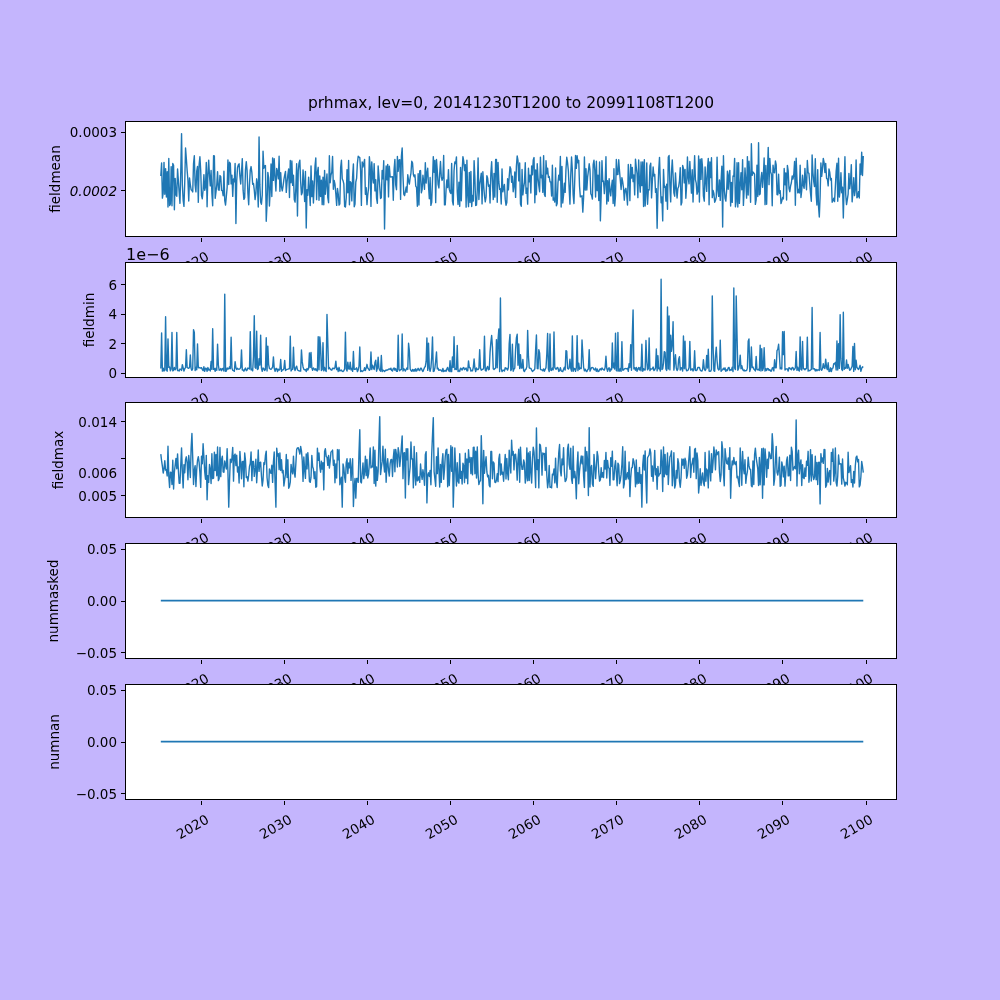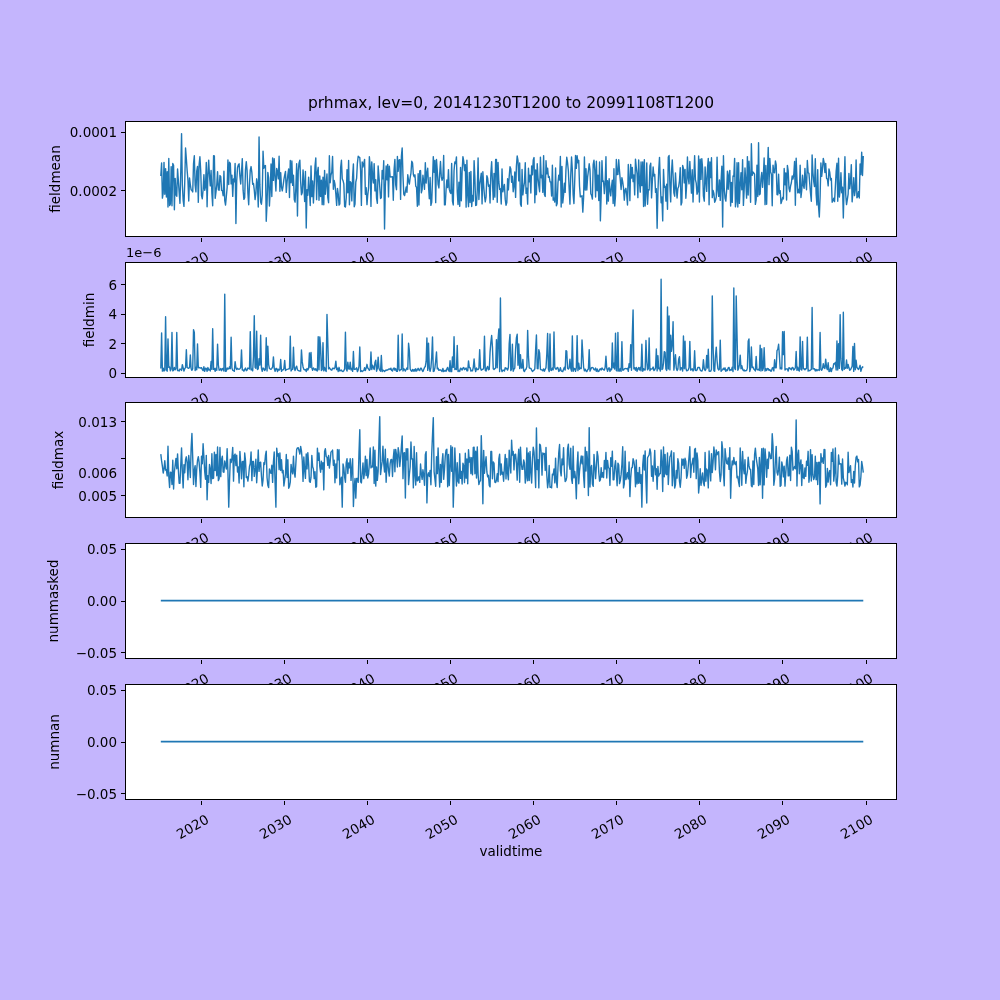--- a/index.html
+++ b/index.html
@@ -22,39 +22,39 @@
   .ytick{
     position:absolute;right:883px;font-size:13.5px;line-height:14px;
     transform:translateY(-50%);white-space:nowrap;
   }
   .xtick-label{
     position:absolute;top:127px;font-size:13.5px;white-space:nowrap;
     transform:rotate(-30deg);transform-origin:100% 0;
   }
   .tickx{position:absolute;top:117px;width:1px;height:4px;background:#000;}
   .ticky{position:absolute;left:121px;width:4px;height:1px;background:#000;}
-  .offset{position:absolute;left:126px;top:-17px;font-size:13px;}
+  .offset{position:absolute;left:126px;top:-17px;font-size:16px;}
 </style>
 </head>
 <body>
 
 <div id="figure">
   <div class="title">prhmax, lev=0, 20141230T1200 to 20991108T1200</div>
 
   <div class="subplot" style="top: 121px;">
     <span class="ylabel-span" style="left: 55px; top: 58px;">fieldmean</span>
     <div class="axes">
       <svg xmlns="http://www.w3.org/2000/svg" viewBox="0 0 772 116" preserveAspectRatio="none">
           <polyline points="34.9,55.01 35.7,41.76 36.5,77.49 37.3,72.30 38.1,41.07 38.9,73.53 39.7,47.39 40.5,76.31 41.3,50.50 42.1,86.50 42.9,37.15 43.7,85.04 44.5,83.45 45.3,45.39 46.1,85.28 46.9,42.27 47.7,44.05 48.5,89.27 49.3,57.36 50.1,73.78 50.9,75.66 51.7,47.76 52.5,59.92 53.3,71.72 54.1,82.77 54.9,50.81 55.7,11.79 56.5,63.97 57.3,79.47 58.1,85.87 58.9,61.31 59.7,26.41 60.5,37.41 61.3,49.45 62.1,59.27 62.9,80.35 63.7,57.03 64.5,63.82 65.3,68.94 66.1,69.68 66.9,71.14 67.7,42.25 68.5,34.30 69.3,63.93 70.1,71.10 70.9,49.97 71.7,45.27 72.5,81.77 73.3,43.37 74.1,35.42 74.9,49.30 75.7,74.94 76.5,78.09 77.3,68.99 78.1,53.55 78.9,69.50 79.7,65.99 80.5,41.17 81.3,86.20 82.1,53.21 82.9,38.82 83.7,54.86 84.5,64.96 85.3,49.36 86.1,72.18 86.9,85.17 87.8,34.32 88.6,34.58 89.4,77.70 90.2,71.28 91.0,63.80 91.8,50.53 92.6,68.98 93.4,69.45 94.2,54.50 95.0,55.63 95.8,69.55 96.6,69.80 97.4,75.06 98.2,50.06 99.0,80.12 99.8,84.47 100.6,75.76 101.4,66.67 102.2,38.59 103.0,63.54 103.8,40.96 104.6,42.40 105.4,62.97 106.2,54.08 107.0,75.72 107.8,57.94 108.6,60.77 109.4,42.25 110.2,103.26 111.0,60.00 111.8,46.59 112.6,43.68 113.4,42.58 114.2,55.10 115.0,63.14 115.8,50.80 116.6,37.27 117.4,69.34 118.2,78.71 119.0,77.00 119.8,48.41 120.6,40.34 121.4,49.40 122.2,72.31 123.0,84.19 123.8,63.46 124.6,48.93 125.4,45.33 126.2,51.57 127.0,63.32 127.8,62.50 128.6,69.21 129.4,78.92 130.2,72.61 131.0,57.81 131.8,63.66 132.6,86.51 133.4,15.26 134.2,64.01 135.0,81.50 135.8,83.72 136.6,74.60 137.4,29.64 138.2,47.16 139.0,44.72 139.8,44.27 140.6,101.06 141.4,83.57 142.2,51.27 143.0,57.13 143.8,85.54 144.6,68.89 145.4,42.78 146.2,75.90 147.0,36.51 147.8,59.38 148.6,37.39 149.5,56.73 150.3,70.26 151.1,47.15 151.9,50.47 152.7,57.92 153.5,34.81 154.3,70.43 155.1,51.49 155.9,66.31 156.7,69.99 157.5,64.92 158.3,58.61 159.1,54.13 159.9,50.25 160.7,71.59 161.5,61.05 162.3,53.45 163.1,47.78 163.9,76.91 164.7,39.12 165.5,61.86 166.3,39.61 167.1,64.50 167.9,54.23 168.7,78.88 169.5,81.56 170.3,66.92 171.1,42.53 171.9,95.70 172.7,49.80 173.5,41.57 174.3,38.78 175.1,61.06 175.9,74.06 176.7,72.01 177.5,48.72 178.3,60.97 179.1,80.96 179.9,50.37 180.7,107.91 181.5,68.75 182.3,74.58 183.1,56.06 183.9,68.69 184.7,85.02 185.5,44.60 186.3,75.93 187.1,60.08 187.9,82.36 188.7,63.95 189.5,44.94 190.3,36.53 191.1,79.04 191.9,51.14 192.7,46.10 193.5,79.59 194.3,54.92 195.1,75.88 195.9,59.20 196.7,84.08 197.5,56.11 198.3,84.23 199.1,49.17 199.9,73.47 200.7,62.67 201.5,52.82 202.3,76.77 203.1,82.10 203.9,34.24 204.7,61.84 205.5,54.04 206.3,51.15 207.1,35.08 207.9,68.45 208.7,59.39 209.5,63.19 210.4,73.41 211.2,84.87 212.0,67.54 212.8,73.44 213.6,84.55 214.4,83.29 215.2,46.47 216.0,38.92 216.8,57.76 217.6,59.69 218.4,62.95 219.2,85.85 220.0,86.51 220.8,77.05 221.6,48.44 222.4,72.00 223.2,39.11 224.0,84.30 224.8,60.61 225.6,62.01 226.4,80.31 227.2,55.33 228.0,42.78 228.8,86.27 229.6,83.43 230.4,61.04 231.2,57.44 232.0,41.79 232.8,34.81 233.6,35.71 234.4,36.22 235.2,49.43 236.0,84.87 236.8,40.61 237.6,45.79 238.4,42.39 239.2,38.03 240.0,73.50 240.8,66.96 241.6,84.05 242.4,74.09 243.2,66.97 244.0,35.33 244.8,44.92 245.6,85.86 246.4,40.56 247.2,55.47 248.0,62.09 248.8,42.31 249.6,70.09 250.4,58.80 251.2,77.60 252.0,82.78 252.8,44.76 253.6,55.26 254.4,66.04 255.2,77.79 256.0,77.15 256.8,49.36 257.6,57.89 258.4,39.46 259.2,108.97 260.0,66.01 260.8,44.72 261.6,58.80 262.4,43.15 263.2,76.25 264.0,44.90 264.8,55.62 265.6,56.12 266.4,55.70 267.2,55.58 268.0,79.58 268.8,48.08 269.6,38.02 270.4,63.98 271.2,68.87 272.1,35.10 272.9,50.16 273.7,38.77 274.5,38.33 275.3,78.76 276.1,34.89 276.9,26.35 277.7,54.89 278.5,73.49 279.3,74.90 280.1,70.56 280.9,66.15 281.7,71.53 282.5,53.65 283.3,59.79 284.1,63.19 284.9,56.64 285.7,51.95 286.5,39.86 287.3,41.67 288.1,53.44 288.9,55.70 289.7,53.72 290.5,65.27 291.3,66.56 292.1,85.71 292.9,52.48 293.7,84.44 294.5,49.81 295.3,49.36 296.1,72.01 296.9,68.77 297.7,54.23 298.5,61.30 299.3,68.48 300.1,41.44 300.9,62.15 301.7,51.84 302.5,47.05 303.3,65.34 304.1,78.15 304.9,56.48 305.7,84.87 306.5,81.70 307.3,59.14 308.1,35.24 308.9,51.11 309.7,39.21 310.5,82.07 311.3,38.19 312.1,49.63 312.9,63.47 313.7,67.10 314.5,52.70 315.3,40.24 316.1,55.61 316.9,59.46 317.7,56.56 318.5,34.13 319.3,84.32 320.1,84.16 320.9,68.83 321.7,58.92 322.5,66.72 323.3,48.43 324.1,68.33 324.9,71.34 325.7,72.79 326.5,42.18 327.3,80.49 328.1,84.40 328.9,49.37 329.7,40.52 330.5,42.27 331.3,35.45 332.1,70.86 332.9,83.94 333.8,61.30 334.6,85.84 335.4,46.34 336.2,80.14 337.0,50.37 337.8,35.25 338.6,39.92 339.4,49.46 340.2,43.32 341.0,86.62 341.8,38.83 342.6,74.76 343.4,86.14 344.2,51.30 345.0,81.92 345.8,50.43 346.6,85.93 347.4,74.77 348.2,80.45 349.0,39.24 349.8,57.35 350.6,84.93 351.4,84.62 352.2,68.93 353.0,36.64 353.8,78.94 354.6,63.74 355.4,58.03 356.2,52.01 357.0,83.33 357.8,50.61 358.6,64.69 359.4,74.88 360.2,81.30 361.0,76.21 361.8,54.73 362.6,57.26 363.4,65.34 364.2,64.09 365.0,82.46 365.8,52.46 366.6,40.41 367.4,61.10 368.2,78.96 369.0,52.27 369.8,76.44 370.6,38.09 371.4,37.99 372.2,81.60 373.0,41.07 373.8,60.70 374.6,68.58 375.4,67.97 376.2,83.45 377.0,47.65 377.8,71.06 378.6,67.30 379.4,63.53 380.2,78.51 381.0,84.69 381.8,81.99 382.6,57.73 383.4,69.03 384.2,55.53 385.0,45.48 385.8,47.70 386.6,61.32 387.4,55.16 388.2,70.96 389.0,65.03 389.8,50.88 390.6,76.71 391.4,45.01 392.2,34.59 393.0,38.95 393.8,59.90 394.7,41.62 395.5,83.52 396.3,85.72 397.1,48.38 397.9,74.15 398.7,66.51 399.5,61.33 400.3,41.46 401.1,72.69 401.9,67.46 402.7,83.62 403.5,47.03 404.3,60.90 405.1,54.21 405.9,72.21 406.7,44.71 407.5,53.69 408.3,38.57 409.1,36.18 409.9,82.17 410.7,48.82 411.5,73.90 412.3,42.46 413.1,56.83 413.9,65.11 414.7,70.94 415.5,35.75 416.3,56.77 417.1,54.23 417.9,71.62 418.7,34.17 419.5,73.68 420.3,75.77 421.1,39.49 421.9,52.83 422.7,46.96 423.5,56.29 424.3,55.44 425.1,60.91 425.9,60.88 426.7,75.26 427.5,43.97 428.3,79.51 429.1,77.52 429.9,81.45 430.7,46.85 431.5,85.17 432.3,83.02 433.1,61.60 433.9,54.03 434.7,58.97 435.5,35.09 436.3,86.59 437.1,45.15 437.9,82.44 438.7,74.19 439.5,62.31 440.3,71.63 441.1,48.21 441.9,35.87 442.7,41.45 443.5,49.61 444.3,67.56 445.1,83.56 445.9,53.90 446.7,35.62 447.5,48.58 448.3,73.91 449.1,83.01 449.9,59.49 450.7,33.99 451.5,47.25 452.3,34.30 453.1,41.41 453.9,38.99 454.7,65.07 455.5,76.15 456.4,75.64 457.2,75.04 458.0,91.74 458.8,76.71 459.6,35.58 460.4,69.30 461.2,47.48 462.0,69.20 462.8,56.08 463.6,49.69 464.4,42.54 465.2,48.79 466.0,73.01 466.8,74.74 467.6,78.39 468.4,43.36 469.2,38.85 470.0,49.00 470.8,76.26 471.6,39.93 472.4,69.82 473.2,54.22 474.0,79.84 474.8,40.64 475.6,100.60 476.4,73.90 477.2,39.28 478.0,60.49 478.8,60.05 479.6,72.86 480.4,61.79 481.2,35.34 482.0,83.38 482.8,59.78 483.6,80.55 484.4,57.72 485.2,69.50 486.0,75.15 486.8,65.43 487.6,59.12 488.4,83.00 489.2,47.53 490.0,85.44 490.8,74.82 491.6,38.17 492.4,53.49 493.2,53.28 494.0,38.35 494.8,49.96 495.6,59.54 496.4,68.64 497.2,56.60 498.0,60.85 498.8,67.13 499.6,79.56 500.4,68.93 501.2,67.47 502.0,73.90 502.8,84.43 503.6,43.25 504.4,58.90 505.2,80.04 506.0,43.12 506.8,57.12 507.6,46.15 508.4,60.65 509.2,53.91 510.0,74.14 510.8,37.75 511.6,46.14 512.4,52.87 513.2,77.00 514.0,38.63 514.8,61.20 515.6,71.41 516.4,40.64 517.2,64.77 518.1,40.54 518.9,86.05 519.7,38.25 520.5,85.41 521.3,71.91 522.1,41.56 522.9,83.75 523.7,68.94 524.5,69.22 525.3,44.77 526.1,41.93 526.9,77.20 527.7,60.71 528.5,45.80 529.3,54.96 530.1,53.30 530.9,71.60 531.7,67.89 532.5,108.14 533.3,71.54 534.1,48.91 534.9,35.94 535.7,61.83 536.5,82.21 537.3,76.23 538.1,100.65 538.9,48.30 539.7,66.51 540.5,65.34 541.3,80.56 542.1,63.32 542.9,88.72 543.7,35.72 544.5,34.01 545.3,64.52 546.1,81.31 546.9,51.38 547.7,38.48 548.5,54.67 549.3,72.07 550.1,75.48 550.9,51.71 551.7,66.67 552.5,77.31 553.3,67.66 554.1,65.70 554.9,59.80 555.7,46.42 556.5,84.40 557.3,81.74 558.1,44.16 558.9,47.33 559.7,61.96 560.5,48.17 561.3,77.59 562.1,64.01 562.9,35.63 563.7,57.02 564.5,62.92 565.3,40.11 566.1,56.74 566.9,72.37 567.7,48.61 568.5,81.48 569.3,58.33 570.1,34.23 570.9,58.56 571.7,62.15 572.5,73.49 573.3,71.13 574.1,34.56 574.9,81.35 575.7,37.85 576.5,58.40 577.3,37.26 578.1,47.48 578.9,75.22 579.8,80.50 580.6,45.63 581.4,59.93 582.2,70.59 583.0,47.19 583.8,36.97 584.6,84.25 585.4,40.58 586.2,56.51 587.0,36.36 587.8,76.95 588.6,69.76 589.4,72.62 590.2,81.67 591.0,79.85 591.8,76.30 592.6,35.73 593.4,69.80 594.2,75.70 595.0,58.95 595.8,79.76 596.6,59.94 597.4,44.91 598.2,106.91 599.0,34.29 599.8,67.11 600.6,77.76 601.4,80.49 602.2,69.75 603.0,49.99 603.8,68.43 604.6,53.90 605.4,49.21 606.2,85.55 607.0,61.48 607.8,81.84 608.6,54.85 609.4,55.31 610.2,36.96 611.0,86.35 611.8,80.75 612.6,41.41 613.4,86.54 614.2,41.52 615.0,82.81 615.8,64.88 616.6,51.66 617.4,68.92 618.2,38.31 619.0,84.88 619.8,68.27 620.6,46.79 621.4,60.26 622.2,77.45 623.0,35.18 623.8,74.29 624.6,39.77 625.4,57.35 626.2,81.68 627.0,22.10 627.8,54.29 628.6,50.93 629.4,51.89 630.2,53.08 631.0,83.85 631.8,79.17 632.6,44.00 633.4,75.84 634.2,21.09 635.0,74.04 635.8,73.32 636.6,57.73 637.4,51.36 638.2,66.48 639.0,54.33 639.8,36.68 640.7,84.12 641.5,44.21 642.3,83.76 643.1,51.46 643.9,25.78 644.7,63.73 645.5,36.96 646.3,50.75 647.1,53.47 647.9,85.32 648.7,43.92 649.5,50.86 650.3,51.68 651.1,39.61 651.9,43.74 652.7,73.87 653.5,74.09 654.3,53.08 655.1,72.52 655.9,69.82 656.7,83.02 657.5,80.41 658.3,76.69 659.1,78.35 659.9,47.29 660.7,63.89 661.5,51.72 662.3,79.35 663.1,44.13 663.9,49.73 664.7,67.45 665.5,70.91 666.3,65.07 667.1,61.79 667.9,54.97 668.7,58.17 669.5,53.61 670.3,40.19 671.1,84.75 671.9,36.85 672.7,57.90 673.5,72.16 674.3,68.71 675.1,72.19 675.9,43.91 676.7,76.81 677.5,69.56 678.3,54.14 679.1,64.76 679.9,67.44 680.7,47.19 681.5,60.78 682.3,68.97 683.1,39.17 683.9,51.69 684.7,52.31 685.5,62.50 686.3,72.55 687.1,80.65 687.9,33.59 688.7,51.38 689.5,60.52 690.3,65.69 691.1,37.41 691.9,72.88 692.7,84.53 693.5,48.42 694.3,85.76 695.1,96.68 695.9,75.99 696.7,41.67 697.5,55.38 698.3,47.70 699.1,37.03 699.9,41.03 700.7,51.34 701.5,42.14 702.4,57.55 703.2,57.87 704.0,65.01 704.8,47.66 705.6,51.39 706.4,58.99 707.2,57.43 708.0,81.67 708.8,80.17 709.6,77.44 710.4,81.04 711.2,65.76 712.0,50.12 712.8,41.94 713.6,80.69 714.4,36.82 715.2,76.42 716.0,69.16 716.8,51.55 717.6,72.08 718.4,66.30 719.2,97.62 720.0,63.49 720.8,35.35 721.6,73.98 722.4,84.09 723.2,78.96 724.0,73.36 724.8,52.22 725.6,67.93 726.4,60.60 727.2,43.34 728.0,81.24 728.8,71.31 729.6,56.77 730.4,74.90 731.2,69.09 732.0,38.70 732.8,77.11 733.6,75.95 734.4,70.83 735.2,77.28 736.0,42.75 736.8,53.38 737.6,30.74 738.4,54.52 739.2,34.66" fill="none" stroke="#1f77b4" stroke-width="1.4" stroke-linejoin="round"></polyline>
         </svg>
     </div>
   <div class="ticky" style="top: 69.1px;"></div>
-      <span class="ytick" style="top: 69.6px;">0.0002</span>
+      <span class="ytick" style="top: 69.6px; font-style: italic;">0.0002</span>
       <div class="ticky" style="top: 10.5px;"></div>
-      <span class="ytick" style="top: 11px;">0.0001</span>
+      <span class="ytick" style="top: 11px;">0.0003</span>
       <div class="tickx" style="left: 201.4px;"></div>
       <span class="xtick-label" style="right: 796.6px;">2020</span>
       <div class="tickx" style="left: 284.4px;"></div>
       <span class="xtick-label" style="right: 713.6px;">2030</span>
       <div class="tickx" style="left: 367.4px;"></div>
       <span class="xtick-label" style="right: 630.6px;">2040</span>
       <div class="tickx" style="left: 450.4px;"></div>
       <span class="xtick-label" style="right: 547.6px;">2050</span>
       <div class="tickx" style="left: 533.4px;"></div>
       <span class="xtick-label" style="right: 464.6px;">2060</span>
@@ -109,21 +109,21 @@
     <div class="axes">
       <svg xmlns="http://www.w3.org/2000/svg" viewBox="0 0 772 116" preserveAspectRatio="none">
           <polyline points="34.9,52.04 35.7,58.90 36.5,64.50 37.3,71.25 38.1,67.00 38.9,58.65 39.7,68.29 40.5,67.79 41.3,74.22 42.1,44.05 42.9,74.51 43.7,86.04 44.5,70.40 45.3,70.61 46.1,82.94 46.9,58.29 47.7,87.54 48.5,70.50 49.3,63.07 50.1,56.38 50.9,66.97 51.7,51.76 52.5,68.20 53.3,81.65 54.1,81.64 54.9,63.08 55.7,45.65 56.5,70.49 57.3,86.37 58.1,62.89 58.9,70.93 59.7,57.71 60.5,54.74 61.3,60.70 62.1,78.04 62.9,53.48 63.7,62.56 64.5,75.77 65.3,45.54 66.1,30.95 66.9,55.99 67.7,82.89 68.5,68.38 69.3,63.73 70.1,85.03 70.9,67.74 71.7,58.32 72.5,54.53 73.3,60.44 74.1,71.27 74.9,85.86 75.7,54.10 76.5,61.89 77.3,41.51 78.1,54.76 78.9,69.94 79.7,77.55 80.5,53.28 81.3,98.41 82.1,74.04 82.9,80.78 83.7,62.58 84.5,67.49 85.3,81.90 86.1,51.58 86.9,77.01 87.8,76.51 88.6,50.10 89.4,68.76 90.2,52.36 91.0,73.98 91.8,44.71 92.6,79.00 93.4,77.12 94.2,45.18 95.0,74.91 95.8,57.63 96.6,54.18 97.4,70.12 98.2,70.47 99.0,58.86 99.8,63.29 100.6,67.13 101.4,46.42 102.2,69.86 103.0,106.01 103.8,78.82 104.6,57.06 105.4,60.59 106.2,55.98 107.0,45.15 107.8,79.55 108.6,53.31 109.4,51.95 110.2,63.71 111.0,53.08 111.8,70.15 112.6,65.00 113.4,81.41 114.2,49.25 115.0,60.62 115.8,77.05 116.6,59.60 117.4,59.35 118.2,85.16 119.0,50.88 119.8,58.37 120.6,75.77 121.4,74.96 122.2,79.47 123.0,73.46 123.8,64.62 124.6,61.36 125.4,49.87 126.2,79.00 127.0,59.50 127.8,59.47 128.6,74.68 129.4,67.57 130.2,57.18 131.0,81.12 131.8,67.23 132.6,47.78 133.4,69.61 134.2,60.82 135.0,60.18 135.8,74.21 136.6,84.44 137.4,78.25 138.2,60.75 139.0,62.52 139.8,53.41 140.6,48.95 141.4,75.75 142.2,83.73 143.0,86.09 143.8,67.17 144.6,70.40 145.4,71.63 146.2,63.40 147.0,80.80 147.8,60.07 148.6,49.81 149.5,82.52 150.3,106.01 151.1,45.87 151.9,53.90 152.7,51.51 153.5,67.77 154.3,50.69 155.1,68.62 155.9,57.73 156.7,70.99 157.5,68.49 158.3,84.43 159.1,78.53 159.9,72.19 160.7,52.41 161.5,75.76 162.3,57.73 163.1,86.85 163.9,84.94 164.7,80.51 165.5,62.43 166.3,69.07 167.1,72.11 167.9,54.05 168.7,70.24 169.5,75.39 170.3,61.68 171.1,47.40 171.9,45.66 172.7,45.53 173.5,48.32 174.3,51.89 175.1,44.12 175.9,48.75 176.7,58.48 177.5,79.81 178.3,54.92 179.1,68.34 179.9,76.69 180.7,51.78 181.5,67.04 182.3,50.50 183.1,62.01 183.9,79.70 184.7,80.74 185.5,75.75 186.3,53.34 187.1,64.74 187.9,67.12 188.7,76.94 189.5,69.97 190.3,85.79 191.1,85.04 191.9,46.00 192.7,58.32 193.5,50.82 194.3,64.71 195.1,70.40 195.9,59.25 196.7,67.32 197.5,60.62 198.3,88.38 199.1,49.25 199.9,46.51 200.7,54.33 201.5,55.14 202.3,63.47 203.1,53.38 203.9,66.22 204.7,59.27 205.5,49.89 206.3,49.39 207.1,47.90 207.9,63.40 208.7,58.15 209.5,81.15 210.4,62.11 211.2,76.36 212.0,47.38 212.8,57.92 213.6,47.62 214.4,83.17 215.2,79.20 216.0,75.46 216.8,106.01 217.6,61.88 218.4,65.90 219.2,75.36 220.0,80.60 220.8,60.68 221.6,56.66 222.4,71.74 223.2,61.08 224.0,65.95 224.8,56.64 225.6,78.78 226.4,67.04 227.2,56.74 228.0,105.41 228.8,85.74 229.6,76.80 230.4,96.79 231.2,76.81 232.0,76.87 232.8,80.78 233.6,50.10 234.4,27.19 235.2,79.93 236.0,81.42 236.8,70.92 237.6,61.11 238.4,76.97 239.2,70.07 240.0,54.11 240.8,73.92 241.6,57.50 242.4,76.29 243.2,72.44 244.0,61.36 244.8,45.77 245.6,66.07 246.4,64.43 247.2,65.02 248.0,44.66 248.8,81.96 249.6,48.09 250.4,84.56 251.2,64.98 252.0,78.79 252.8,69.01 253.6,39.74 254.4,13.87 255.2,72.87 256.0,65.72 256.8,59.66 257.6,44.04 258.4,61.52 259.2,70.22 260.0,47.02 260.8,80.58 261.6,63.36 262.4,56.68 263.2,69.04 264.0,74.33 264.8,62.04 265.6,57.69 266.4,57.52 267.2,74.86 268.0,55.66 268.8,47.34 269.6,70.03 270.4,47.21 271.2,52.39 272.1,65.15 272.9,45.38 273.7,51.07 274.5,64.67 275.3,56.18 276.1,44.31 276.9,33.50 277.7,77.00 278.5,50.99 279.3,50.50 280.1,96.71 280.9,46.46 281.7,57.85 282.5,46.50 283.3,83.06 284.1,72.93 284.9,65.13 285.7,39.68 286.5,57.06 287.3,56.93 288.1,86.35 288.9,44.27 289.7,73.45 290.5,83.54 291.3,50.61 292.1,79.30 292.9,78.10 293.7,74.93 294.5,80.80 295.3,62.05 296.1,72.08 296.9,77.78 297.7,67.94 298.5,73.27 299.3,83.74 300.1,52.68 300.9,49.48 301.7,101.65 302.5,73.58 303.3,71.05 304.1,74.73 304.9,68.61 305.7,83.20 306.5,51.92 307.3,32.90 308.1,14.85 308.9,69.81 309.7,77.20 310.5,84.81 311.3,54.70 312.1,71.91 312.9,45.85 313.7,67.47 314.5,85.42 315.3,62.46 316.1,80.77 316.9,60.00 317.7,51.56 318.5,77.69 319.3,68.07 320.1,54.03 320.9,47.76 321.7,47.07 322.5,85.28 323.3,52.27 324.1,83.94 324.9,66.10 325.7,43.44 326.5,69.55 327.3,45.01 328.1,106.01 328.9,77.30 329.7,45.82 330.5,67.40 331.3,84.47 332.1,60.76 332.9,79.88 333.8,81.66 334.6,51.65 335.4,76.68 336.2,69.67 337.0,82.49 337.8,61.28 338.6,63.84 339.4,81.03 340.2,51.17 341.0,76.63 341.8,56.85 342.6,82.12 343.4,47.52 344.2,59.98 345.0,55.44 345.8,71.87 346.6,55.67 347.4,73.11 348.2,45.15 349.0,44.96 349.8,72.02 350.6,49.12 351.4,76.35 352.2,44.66 353.0,72.45 353.8,83.06 354.6,79.77 355.4,79.09 356.2,33.18 357.0,61.29 357.8,102.46 358.6,48.20 359.4,71.51 360.2,61.82 361.0,54.74 361.8,70.12 362.6,75.08 363.4,73.51 364.2,83.94 365.0,85.37 365.8,49.31 366.6,49.32 367.4,77.12 368.2,59.93 369.0,61.36 369.8,80.56 370.6,80.91 371.4,78.60 372.2,72.04 373.0,80.05 373.8,56.95 374.6,52.07 375.4,73.25 376.2,61.89 377.0,72.46 377.8,70.36 378.6,79.68 379.4,65.08 380.2,52.36 381.0,77.26 381.8,56.32 382.6,71.76 383.4,78.14 384.2,47.89 385.0,61.82 385.8,71.18 386.6,37.74 387.4,53.10 388.2,49.35 389.0,68.09 389.8,52.47 390.6,52.04 391.4,60.94 392.2,78.54 393.0,57.29 393.8,46.96 394.7,80.67 395.5,44.90 396.3,61.29 397.1,67.47 397.9,67.49 398.7,57.98 399.5,61.32 400.3,81.50 401.1,76.21 401.9,45.68 402.7,79.11 403.5,50.83 404.3,78.92 405.1,49.38 405.9,70.58 406.7,81.39 407.5,56.90 408.3,44.94 409.1,49.95 409.9,66.87 410.7,85.98 411.5,25.26 412.3,67.75 413.1,57.57 413.9,86.36 414.7,41.86 415.5,42.95 416.3,51.56 417.1,73.37 417.9,50.80 418.7,52.05 419.5,51.40 420.3,68.75 421.1,45.30 421.9,73.55 422.7,86.20 423.5,79.78 424.3,63.52 425.1,85.76 425.9,85.46 426.7,86.37 427.5,72.37 428.3,73.10 429.1,67.18 429.9,81.32 430.7,56.03 431.5,79.57 432.3,85.94 433.1,66.14 433.9,50.52 434.7,42.19 435.5,68.95 436.3,74.16 437.1,56.94 437.9,62.82 438.7,45.41 439.5,69.65 440.3,79.87 441.1,78.86 441.9,75.43 442.7,47.00 443.5,41.81 444.3,62.46 445.1,67.39 445.9,46.07 446.7,77.37 447.5,81.81 448.3,44.03 449.1,76.23 449.9,69.65 450.7,76.45 451.5,97.38 452.3,64.00 453.1,49.87 453.9,82.21 454.7,69.38 455.5,61.41 456.4,53.94 457.2,61.76 458.0,54.05 458.8,74.75 459.6,85.92 460.4,45.08 461.2,69.17 462.0,49.18 462.8,59.18 463.6,94.14 464.4,25.00 465.2,85.50 466.0,66.39 466.8,63.47 467.6,82.48 468.4,84.85 469.2,52.45 470.0,63.90 470.8,76.94 471.6,64.57 472.4,49.41 473.2,54.36 474.0,70.59 474.8,79.54 475.6,78.23 476.4,65.81 477.2,75.53 478.0,70.82 478.8,75.84 479.6,58.50 480.4,67.15 481.2,50.21 482.0,76.30 482.8,58.39 483.6,65.86 484.4,66.37 485.2,83.80 486.0,55.71 486.8,64.44 487.6,48.97 488.4,78.11 489.2,78.08 490.0,64.28 490.8,58.70 491.6,71.33 492.4,84.16 493.2,61.16 494.0,63.18 494.8,82.08 495.6,78.98 496.4,72.64 497.2,62.17 498.0,44.58 498.8,86.37 499.6,82.31 500.4,49.02 501.2,77.97 502.0,74.90 502.8,70.84 503.6,77.20 504.4,59.99 505.2,95.24 506.0,76.47 506.8,66.11 507.6,65.82 508.4,56.70 509.2,59.44 510.0,65.63 510.8,85.16 511.6,57.97 512.4,82.29 513.2,71.02 514.0,81.73 514.8,65.53 515.6,81.72 516.4,72.87 517.2,106.01 518.1,62.81 518.9,53.13 519.7,68.18 520.5,48.66 521.3,79.22 522.1,101.76 522.9,55.73 523.7,54.15 524.5,52.73 525.3,46.72 526.1,50.64 526.9,74.61 527.7,64.07 528.5,79.68 529.3,65.60 530.1,48.17 530.9,73.03 531.7,66.75 532.5,87.70 533.3,64.49 534.1,74.43 534.9,72.11 535.7,71.86 536.5,47.67 537.3,60.10 538.1,90.11 538.9,44.76 539.7,75.01 540.5,52.44 541.3,72.28 542.1,72.94 542.9,50.76 543.7,82.88 544.5,66.54 545.3,54.73 546.1,53.40 546.9,48.74 547.7,84.19 548.5,72.79 549.3,50.53 550.1,86.45 550.9,83.26 551.7,68.62 552.5,76.44 553.3,56.79 554.1,61.51 554.9,79.59 555.7,85.73 556.5,75.95 557.3,56.90 558.1,63.07 558.9,57.24 559.7,66.58 560.5,56.27 561.3,59.35 562.1,76.52 562.9,73.23 563.7,64.26 564.5,54.69 565.3,44.40 566.1,75.76 566.9,63.88 567.7,60.65 568.5,56.04 569.3,70.43 570.1,47.32 570.9,46.21 571.7,76.94 572.5,50.84 573.3,58.64 574.1,91.61 574.9,82.49 575.7,66.94 576.5,83.75 577.3,76.74 578.1,71.13 578.9,81.29 579.8,84.17 580.6,50.28 581.4,79.69 582.2,67.12 583.0,69.06 583.8,86.35 584.6,48.90 585.4,67.99 586.2,79.26 587.0,51.47 587.8,70.69 588.6,60.50 589.4,44.78 590.2,52.32 591.0,68.02 591.8,47.81 592.6,52.78 593.4,50.48 594.2,49.70 595.0,70.20 595.8,79.82 596.6,73.20 597.4,39.46 598.2,46.90 599.0,71.09 599.8,84.30 600.6,46.37 601.4,54.74 602.2,61.42 603.0,62.16 603.8,55.92 604.6,67.55 605.4,45.38 606.2,96.92 607.0,68.88 607.8,58.96 608.6,62.87 609.4,55.34 610.2,61.54 611.0,62.68 611.8,59.44 612.6,76.09 613.4,74.69 614.2,80.63 615.0,84.94 615.8,45.74 616.6,62.34 617.4,83.67 618.2,49.34 619.0,66.02 619.8,72.02 620.6,57.73 621.4,81.72 622.2,74.03 623.0,69.91 623.8,55.02 624.6,63.73 625.4,67.19 626.2,67.55 627.0,84.18 627.8,85.18 628.6,58.89 629.4,82.90 630.2,52.81 631.0,45.97 631.8,55.40 632.6,61.24 633.4,66.87 634.2,83.99 635.0,55.32 635.8,83.19 636.6,63.74 637.4,46.59 638.2,96.99 639.0,45.91 639.8,83.37 640.7,46.68 641.5,57.79 642.3,75.50 643.1,57.28 643.9,66.66 644.7,49.74 645.5,51.95 646.3,56.67 647.1,56.34 647.9,31.23 648.7,43.70 649.5,83.63 650.3,77.29 651.1,57.44 651.9,44.08 652.7,70.53 653.5,73.42 654.3,67.29 655.1,55.05 655.9,84.84 656.7,83.88 657.5,59.85 658.3,64.75 659.1,75.23 659.9,64.38 660.7,84.56 661.5,71.34 662.3,58.76 663.1,54.81 663.9,74.21 664.7,74.03 665.5,53.20 666.3,78.89 667.1,44.96 667.9,49.24 668.7,68.29 669.5,66.46 670.3,64.62 671.1,66.96 671.9,17.14 672.7,84.40 673.5,53.41 674.3,48.11 675.1,72.02 675.9,62.46 676.7,57.87 677.5,83.95 678.3,62.88 679.1,75.79 679.9,76.97 680.7,66.19 681.5,74.67 682.3,59.33 683.1,63.49 683.9,49.16 684.7,80.69 685.5,73.02 686.3,47.40 687.1,79.44 687.9,52.53 688.7,73.17 689.5,77.91 690.3,75.31 691.1,54.12 691.9,78.16 692.7,60.54 693.5,82.98 694.3,60.52 695.1,60.26 695.9,102.64 696.7,51.57 697.5,59.98 698.3,55.90 699.1,61.44 699.9,47.22 700.7,47.39 701.5,85.83 702.4,83.36 703.2,66.55 704.0,80.48 704.8,71.37 705.6,68.72 706.4,83.21 707.2,50.21 708.0,59.23 708.8,46.70 709.6,79.52 710.4,70.88 711.2,45.73 712.0,81.05 712.8,84.44 713.6,74.27 714.4,52.88 715.2,62.03 716.0,61.95 716.8,61.86 717.6,82.55 718.4,56.94 719.2,76.15 720.0,79.99 720.8,84.46 721.6,80.66 722.4,80.96 723.2,83.27 724.0,50.08 724.8,70.69 725.6,67.41 726.4,63.77 727.2,80.80 728.0,77.97 728.8,85.43 729.6,69.61 730.4,81.48 731.2,63.84 732.0,55.01 732.8,54.02 733.6,59.85 734.4,57.36 735.2,85.34 736.0,83.41 736.8,75.07 737.6,59.46 738.4,64.55 739.2,70.87" fill="none" stroke="#1f77b4" stroke-width="1.4" stroke-linejoin="round"></polyline>
         </svg>
     </div>
   <div class="ticky" style="top: 93.1px;"></div>
       <span class="ytick" style="top: 93.6px;">0.005</span>
       <div class="ticky" style="top: 56.1px;"></div>
       <span class="ytick" style="top: 71px;">0.006</span>
       <div class="ticky" style="top: 19.1px;"></div>
-      <span class="ytick" style="top: 19.6px;">0.013</span>
+      <span class="ytick" style="top: 19.6px;">0.014</span>
       <div class="tickx" style="left: 201.4px;"></div>
       <span class="xtick-label" style="right: 796.6px;">2020</span>
       <div class="tickx" style="left: 284.4px;"></div>
       <span class="xtick-label" style="right: 713.6px;">2030</span>
       <div class="tickx" style="left: 367.4px;"></div>
       <span class="xtick-label" style="right: 630.6px;">2040</span>
       <div class="tickx" style="left: 450.4px;"></div>
       <span class="xtick-label" style="right: 547.6px;">2050</span>
       <div class="tickx" style="left: 533.4px;"></div>
       <span class="xtick-label" style="right: 464.6px;">2060</span>
@@ -196,14 +196,13 @@
       <div class="tickx" style="left: 616.4px;"></div>
       <span class="xtick-label" style="right: 381.6px;">2070</span>
       <div class="tickx" style="left: 699.4px;"></div>
       <span class="xtick-label" style="right: 298.6px;">2080</span>
       <div class="tickx" style="left: 782.4px;"></div>
       <span class="xtick-label" style="right: 215.6px;">2090</span>
       <div class="tickx" style="left: 865.5px;"></div>
       <span class="xtick-label" style="right: 132.5px;">2100</span>
     </div>
 
-  <div class="xlabel">validtime</div>
 </div>
 
 </body></html>

